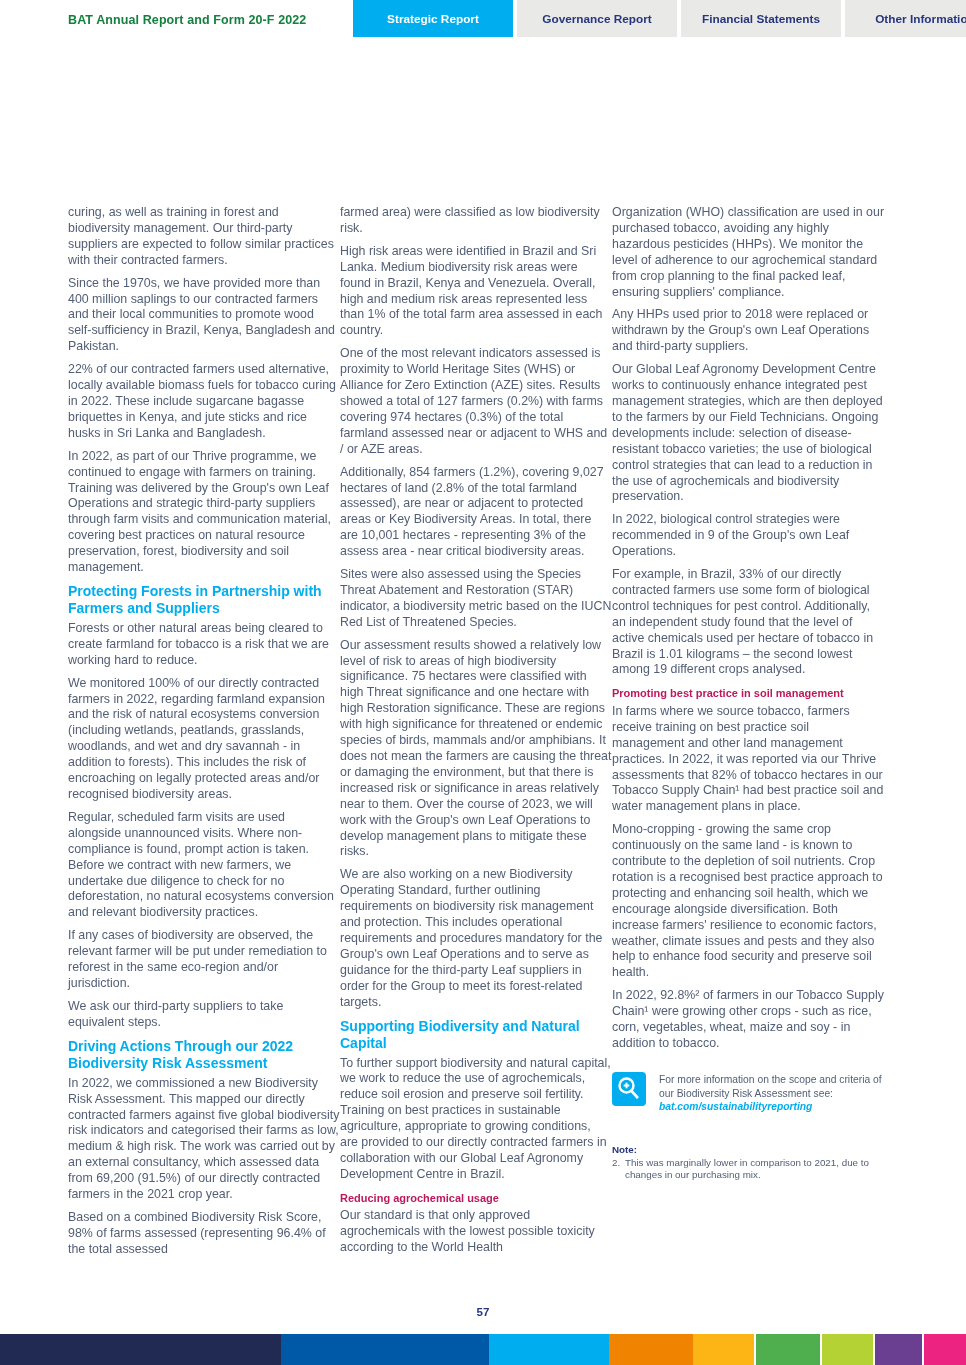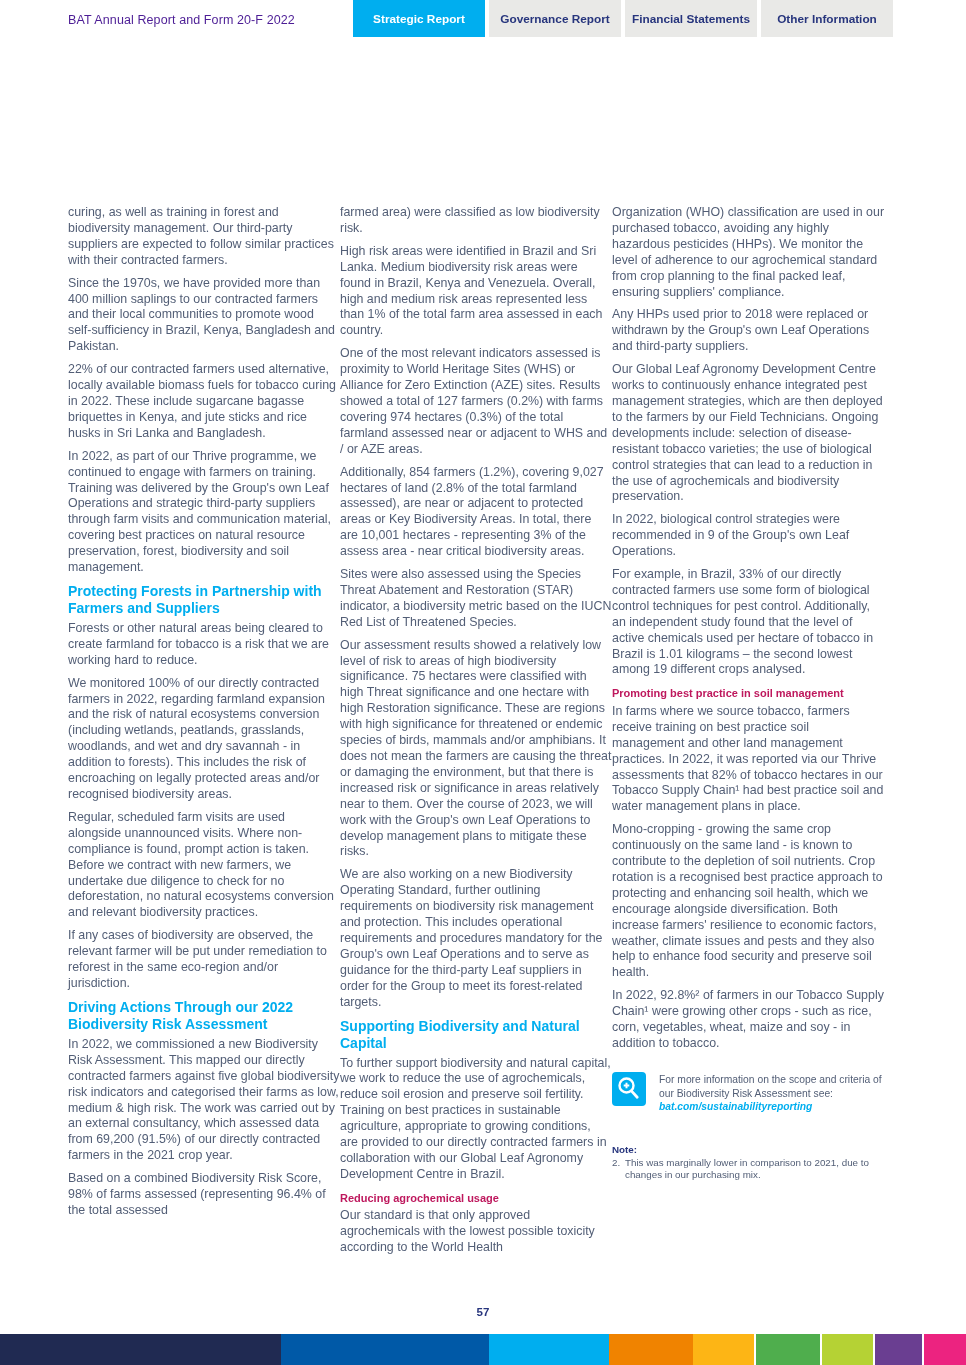--- a/index.html
+++ b/index.html
@@ -3,25 +3,25 @@
 <meta charset="utf-8">
 <style>
   html,body { margin:0; padding:0; }
   body {
     width:966px; height:1365px; position:relative; background:#ffffff;
     font-family:"Liberation Sans", sans-serif; overflow:hidden;
   }
   
   .report-title {
     position:absolute; left:68px; top:13px;
-    font-size:12.5px; font-weight:normal; color:#4c1d95; letter-spacing:.1px;
+    font-size:12.5px; font-weight:bold; color:#15803d; letter-spacing:.1px;
   }
   .tabs { position:absolute; left:353px; top:0; display:flex; gap:4px; }
   .tab {
-    width:132px; height:37px; display:flex; align-items:center; justify-content:center;
+    width:160px; height:37px; display:flex; align-items:center; justify-content:center;
     background:#E9E9E7; color:#27357D; font-size:11.8px; font-weight:bold;
     border:none; cursor:pointer; font-family:inherit; text-align:center;
   }
   .tab.active { background:#00AEEF; color:#ffffff; }
   
   .columns { position:absolute; top:205px; left:68px; display:flex; }
   .col { width:272px; }
   .col p {
     margin:0 0 7px; font-size:12.4px; line-height:15.9px; color:#525E76;
   }
@@ -69,20 +69,21 @@
   <div class="col">
       <p>curing, as well as training in forest and biodiversity management. Our third-party suppliers are expected to follow similar practices with their contracted farmers.</p>
       <p>Since the 1970s, we have provided more than 400 million saplings to our contracted farmers and their local communities to promote wood self-sufficiency in Brazil, Kenya, Bangladesh and Pakistan.</p>
       <p>22% of our contracted farmers used alternative, locally available biomass fuels for tobacco curing in 2022. These include sugarcane bagasse briquettes in Kenya, and jute sticks and rice husks in Sri Lanka and Bangladesh.</p>
       <p>In 2022, as part of our Thrive programme, we continued to engage with farmers on training. Training was delivered by the Group's own Leaf Operations and strategic third-party suppliers through farm visits and communication material, covering best practices on natural resource preservation, forest, biodiversity and soil management.</p>
       <h3 class="h-cyan">Protecting Forests in Partnership with Farmers and Suppliers</h3>
       <p>Forests or other natural areas being cleared to create farmland for tobacco is a risk that we are working hard to reduce.</p>
       <p>We monitored 100% of our directly contracted farmers in 2022, regarding farmland expansion and the risk of natural ecosystems conversion (including wetlands, peatlands, grasslands, woodlands, and wet and dry savannah - in addition to forests). This includes the risk of encroaching on legally protected areas and/or recognised biodiversity areas.</p>
       <p>Regular, scheduled farm visits are used alongside unannounced visits. Where non-compliance is found, prompt action is taken. Before we contract with new farmers, we undertake due diligence to check for no deforestation, no natural ecosystems conversion and relevant biodiversity practices.</p>
       <p>If any cases of biodiversity are observed, the relevant farmer will be put under remediation to reforest in the same eco-region and/or jurisdiction.</p>
+      <p>We ask our third-party suppliers to take equivalent steps.</p>
       <h3 class="h-cyan">Driving Actions Through our 2022 Biodiversity Risk Assessment</h3>
       <p>In 2022, we commissioned a new Biodiversity Risk Assessment. This mapped our directly contracted farmers against five global biodiversity risk indicators and categorised their farms as low, medium &amp; high risk. The work was carried out by an external consultancy, which assessed data from 69,200 (91.5%) of our directly contracted farmers in the 2021 crop year.</p>
       <p>Based on a combined Biodiversity Risk Score, 98% of farms assessed (representing 96.4% of the total assessed</p>
     </div>
   <div class="col">
       <p>farmed area) were classified as low biodiversity risk.</p>
       <p>High risk areas were identified in Brazil and Sri Lanka. Medium biodiversity risk areas were found in Brazil, Kenya and Venezuela. Overall, high and medium risk areas represented less than 1% of the total farm area assessed in each country.</p>
       <p>One of the most relevant indicators assessed is proximity to World Heritage Sites (WHS) or Alliance for Zero Extinction (AZE) sites. Results showed a total of 127 farmers (0.2%) with farms covering 974 hectares (0.3%) of the total farmland assessed near or adjacent to WHS and / or AZE areas.</p>
       <p>Additionally, 854 farmers (1.2%), covering 9,027 hectares of land (2.8% of the total farmland assessed), are near or adjacent to protected areas or Key Biodiversity Areas. In total, there are 10,001 hectares - representing 3% of the assess area - near critical biodiversity areas.</p>
       <p>Sites were also assessed using the Species Threat Abatement and Restoration (STAR) indicator, a biodiversity metric based on the IUCN Red List of Threatened Species.</p>

